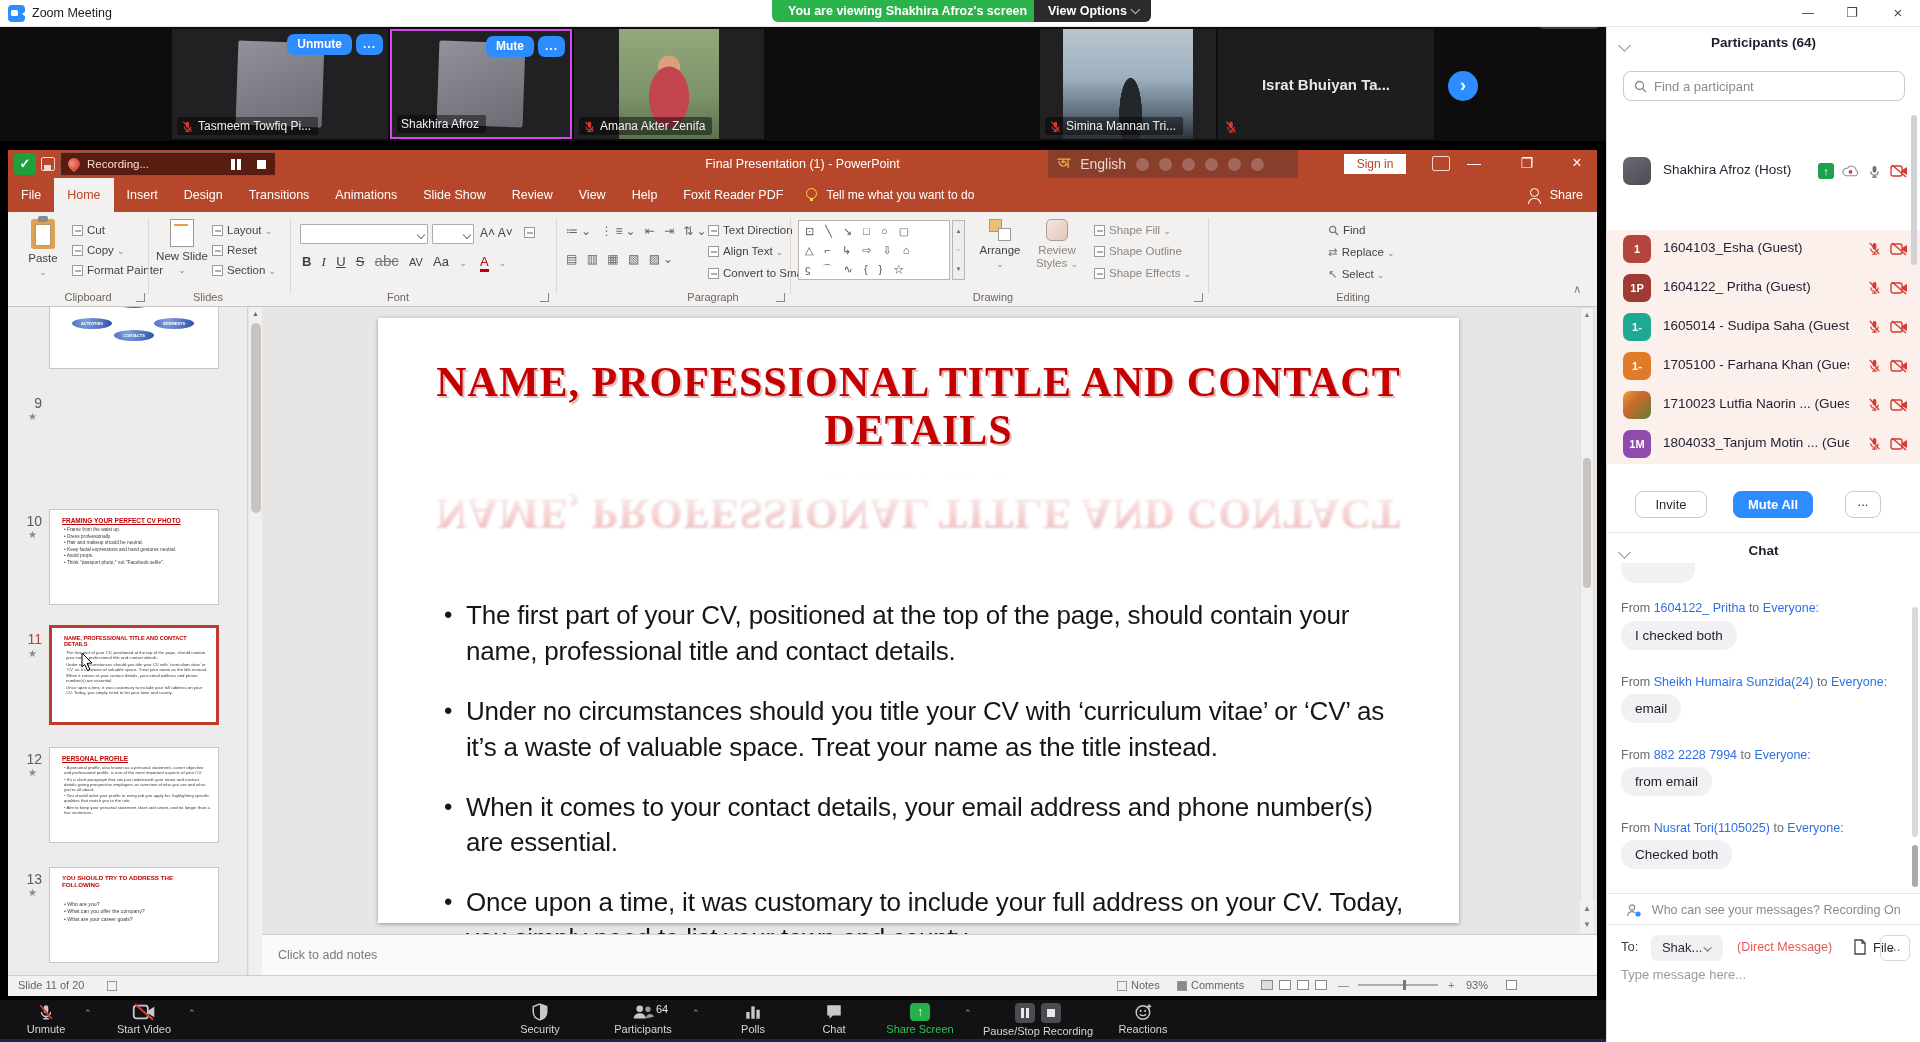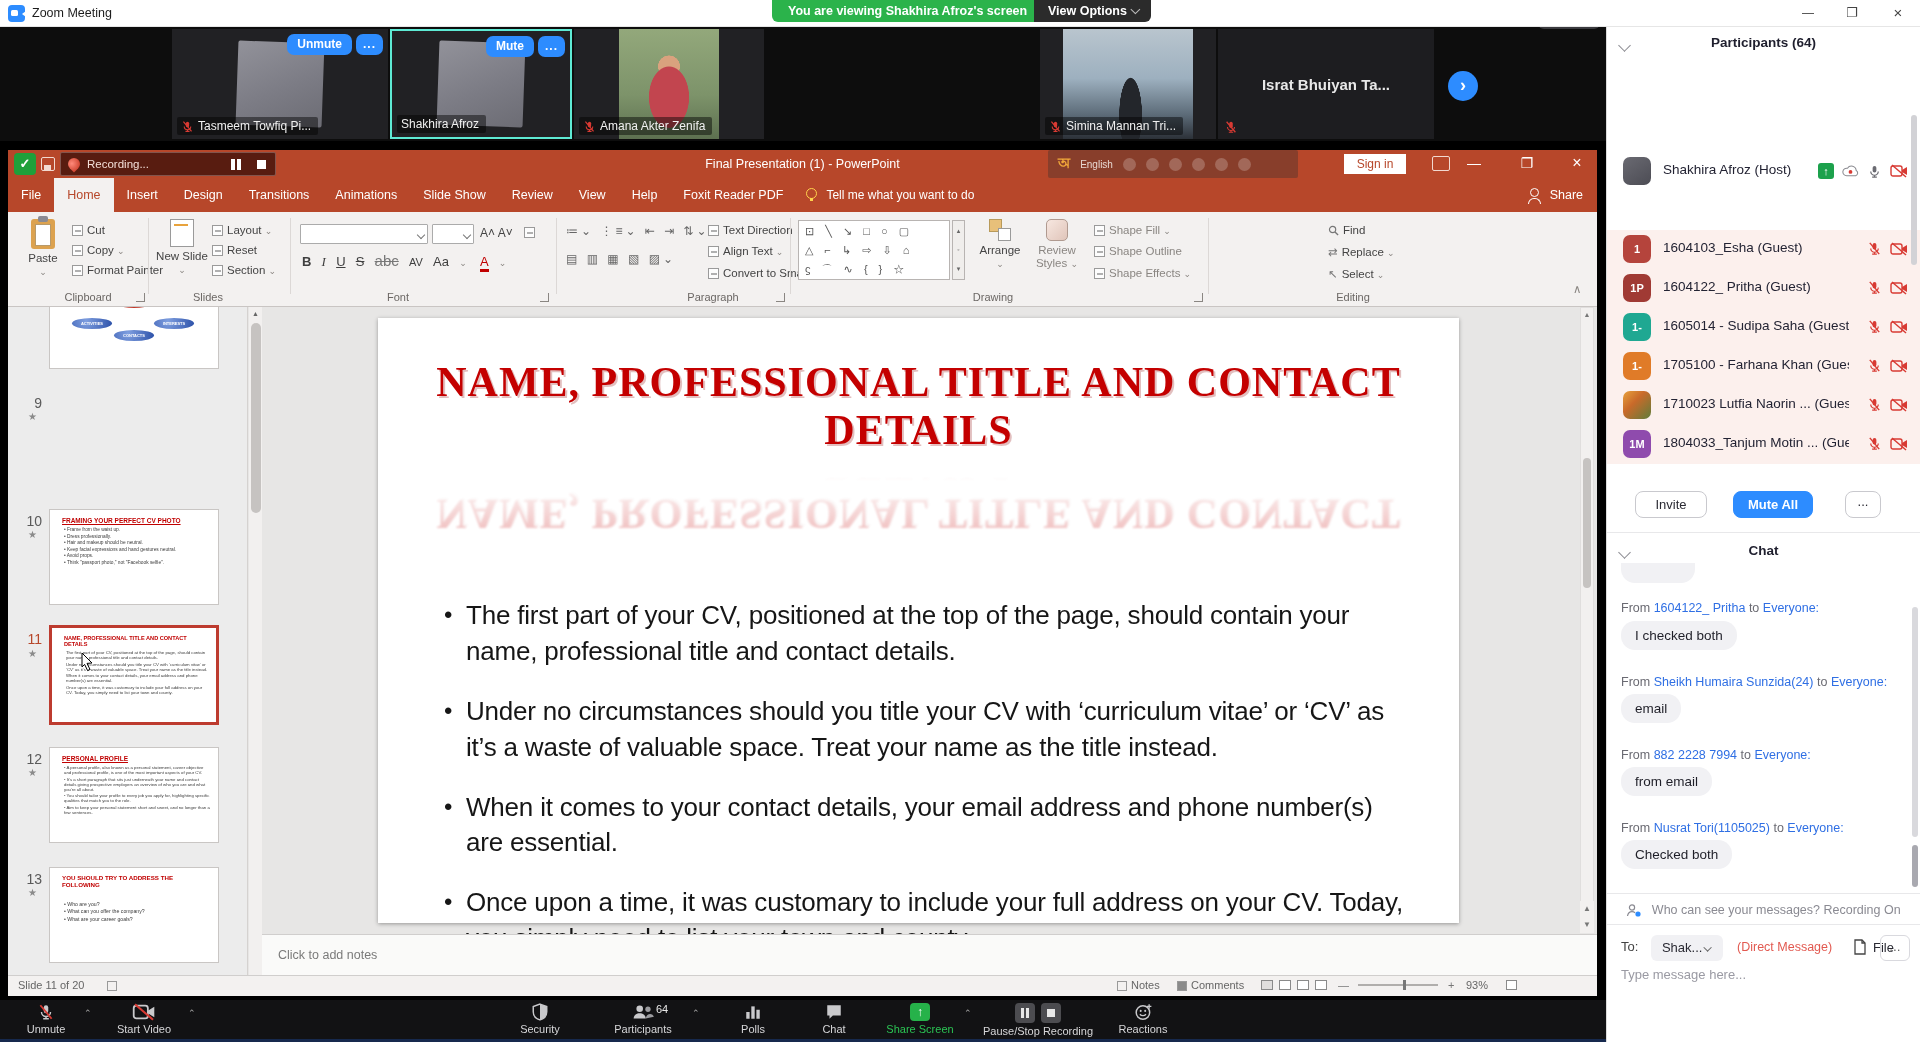--- a/index.html
+++ b/index.html
@@ -12,21 +12,21 @@
 #zoomlogo i{position:absolute;left:3px;top:5px;width:7px;height:6px;background:#fff;border-radius:1.5px}
 #zoomlogo b{position:absolute;left:10.5px;top:5.5px;width:0;height:0;border:3px solid transparent;border-right:4px solid #fff}
 #apptitle{position:absolute;left:32px;top:6px;font-size:12.5px;color:#1d1d1d}
 .winctl{position:absolute;top:0;height:27px;width:44px;text-align:center;line-height:26px;font-size:12px;color:#444;cursor:default}
 #banner-green{position:absolute;left:772px;top:0;height:22px;background:#2bb34b;color:#fff;font-weight:bold;font-size:12.5px;line-height:22px;padding:0 16px;border-radius:0 0 0 6px}
 #banner-dark{position:absolute;left:1034px;top:0;height:22px;background:#2b2b2b;color:#fff;font-weight:bold;font-size:12.5px;line-height:22px;padding:0 10px 0 14px;border-radius:0 0 6px 0}
 #banner-dark s{display:inline-block;margin-left:7px;width:7px;height:7px;border-left:1.6px solid #bbb;border-bottom:1.6px solid #bbb;transform:rotate(-45deg) translateY(-3px)}
 
 #strip{position:absolute;left:0;top:27px;width:1606px;height:114px;background:#0d0d0d}
 .tile{position:absolute;top:2px;height:110px;background:#212124;overflow:hidden}
-.tile.active{border:2px solid #5eead4}
+.tile.active{border:2px solid #d946ef}
 .blurbox{position:absolute;left:50%;top:50%;transform:translate(-50%,-50%) rotate(2deg);width:86px;height:84px;border-radius:2px;background:linear-gradient(155deg,#92929a 0%,#7c7c85 55%,#6c6c74 100%)}
 .photo{position:absolute;top:0;bottom:0;left:50%;transform:translateX(-50%)}
 .ph-amana{width:100px;background:radial-gradient(ellipse 34px 52px at 50% 62%,#c2454f 58%,rgba(0,0,0,0) 60%),radial-gradient(circle 12px at 50% 34%,#d9a27e 90%,rgba(0,0,0,0) 92%),linear-gradient(180deg,#93a87b 0%,#7d936a 60%,#5d7050 100%)}
 .ph-simina{width:130px;background:radial-gradient(ellipse 16px 52px at 52% 78%,#23262b 70%,rgba(0,0,0,0) 72%),linear-gradient(180deg,#b9c5ce 0%,#9db0bf 45%,#5c6b78 78%,#2c3138 100%)}
 .tlabel{position:absolute;left:5px;bottom:4px;display:flex;align-items:center;gap:4px;background:rgba(0,0,0,.45);padding:2px 7px 2px 4px;border-radius:2px;color:#f0f0f0;font-size:12px;white-space:nowrap}
 .bigname{position:absolute;left:0;right:0;top:50%;transform:translateY(-50%);text-align:center;color:#e8e8e8;font-size:15px;font-weight:bold}
 .micdock{position:absolute;left:6px;bottom:5px}
 .tbtns{position:absolute;right:5px;top:5px;display:flex;gap:4px}
 .bluebtn{background:#2d8cff;color:#fff;font-size:12px;font-weight:bold;border-radius:7px;padding:3px 10px;line-height:15px}
 .bluebtn.sq{padding:3px 7px;letter-spacing:1px}
@@ -40,21 +40,21 @@
 #qa-save{position:absolute;left:33px;top:7px;width:14px;height:14px;border:1.5px solid #f2d9d0;border-radius:2px}
 #qa-save i{position:absolute;left:2px;bottom:0;width:7px;height:5px;background:#f2d9d0}
 #recbox{position:absolute;left:52px;top:2px;width:216px;height:24px;background:rgba(62,17,9,.78);border:1px solid rgba(255,255,255,.25);border-radius:2px;color:#f3ded7;font-size:11.5px;line-height:22px}
 #recbox .drop{position:absolute;left:7px;top:5px;width:12px;height:12px;background:radial-gradient(circle at 40% 35%,#ff8a7a,#c3321e);border-radius:50% 50% 50% 0;transform:rotate(-45deg)}
 #recbox .rtx{position:absolute;left:26px;top:0}
 #recbox .pz{position:absolute;top:6px;width:3.5px;height:11px;background:#fff}
 #recbox .st{position:absolute;left:196px;top:7px;width:9px;height:9px;background:#fff}
 #ppt-title .t{position:absolute;left:50%;top:0;transform:translateX(-50%);color:#fff;font-size:12.5px;line-height:28px;white-space:nowrap}
 #langbar{position:absolute;left:1040px;top:0;width:250px;height:28px;background:rgba(80,50,45,.45);display:flex;align-items:center;gap:10px;padding:0 10px;border-radius:2px}
 #langbar .bn{color:#f0a73a;font-size:14px;font-weight:bold}
-#langbar .en{color:#e8d8d2;font-size:10px}
+#langbar .en{color:#e8d8d2;font-size:14px}
 #langbar .dim{width:13px;height:13px;border-radius:50%;background:rgba(255,255,255,.22)}
 #signin{position:absolute;left:1336px;top:4px;width:62px;height:20px;background:#fff;color:#b7472a;font-size:12px;text-align:center;line-height:20px}
 #ribopts{position:absolute;left:1424px;top:6px;width:18px;height:15px;border:1.5px solid #f2d9d0;border-radius:2px}
 .pwc{position:absolute;top:0;width:34px;height:28px;color:#fff;text-align:center;line-height:26px;font-size:14px}
 
 #ppt-tabs{position:absolute;left:0;top:28px;right:0;height:34px;background:#b7472a}
 .tab{float:left;color:#fff;font-size:12.5px;line-height:34px;padding:0 13px}
 .tab.active{background:#f3f1f0;color:#b7472a}
 #tellme{float:left;color:#fff;font-size:12px;line-height:34px;padding-left:24px;position:relative;margin-left:6px}
 #tellme .bulb{position:absolute;left:4px;top:10px;width:11px;height:11px;border:1.5px solid #ffd34d;border-radius:50%}
@@ -558,20 +558,27 @@
     <div class="lbl">Reactions</div>
   </div>
 
 </div>
 <div id="bottomedge"></div>
 
 <div id="rpanel">
 
   <span class="chev" style="top:14px"></span>
   <div class="sechdr" style="top:8px">Participants (64)</div>
+  <div id="psearch">
+    <svg class="ic" style="position:absolute;left:10px;top:8px" width="13" height="13" viewBox="0 0 13 13">
+        <circle cx="5.5" cy="5.5" r="4" fill="none" stroke="#8a8a93" stroke-width="1.4"></circle>
+        <line x1="8.6" y1="8.6" x2="12" y2="12" stroke="#8a8a93" stroke-width="1.4"></line>
+      </svg>
+    <input placeholder="Find a participant" style="">
+  </div>
 
   <div class="prow" style="top:125px">
     <span class="pavatar" style="background:linear-gradient(145deg,#6a6a72,#4c4c54)"></span>
     <span class="pname">Shakhira Afroz (Host)</span>
     <span class="picons">
       <span style="display:inline-block;width:16px;height:16px;background:#1ca14c;border-radius:3px;color:#fff;font-size:11px;text-align:center;line-height:16px">↑</span>
       <svg class="ic" width="17" height="12" viewBox="0 0 18 12">
           <path d="M5 11a4 4 0 1 1 .8-7.9A5 5 0 0 1 15 5.5 3 3 0 0 1 14.5 11z" fill="#fff" stroke="#8a8a90" stroke-width="1.1"></path>
           <circle cx="9" cy="7" r="2" fill="#d83a33"></circle>
         </svg>

